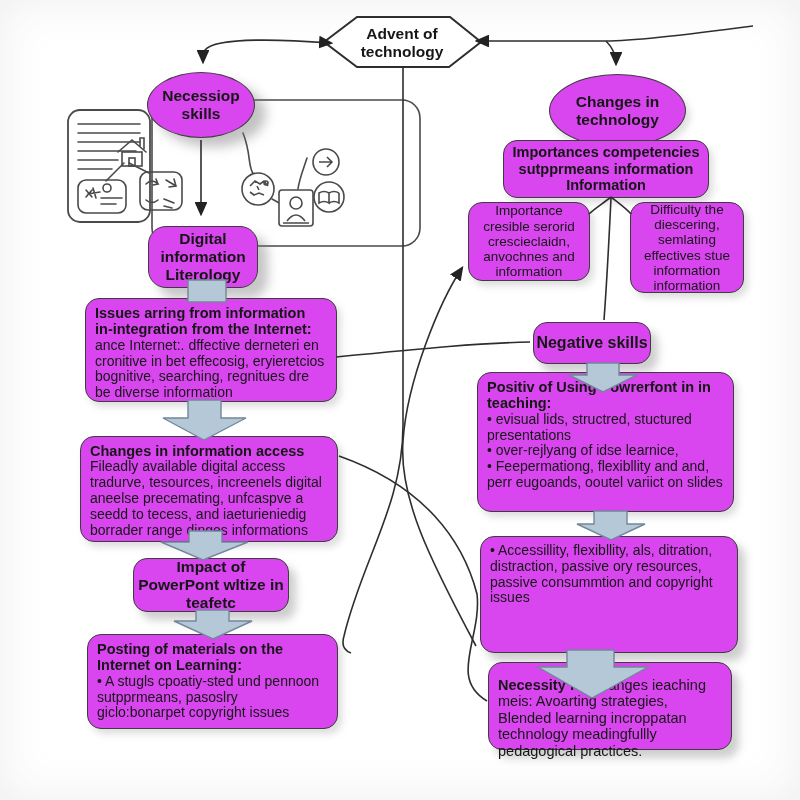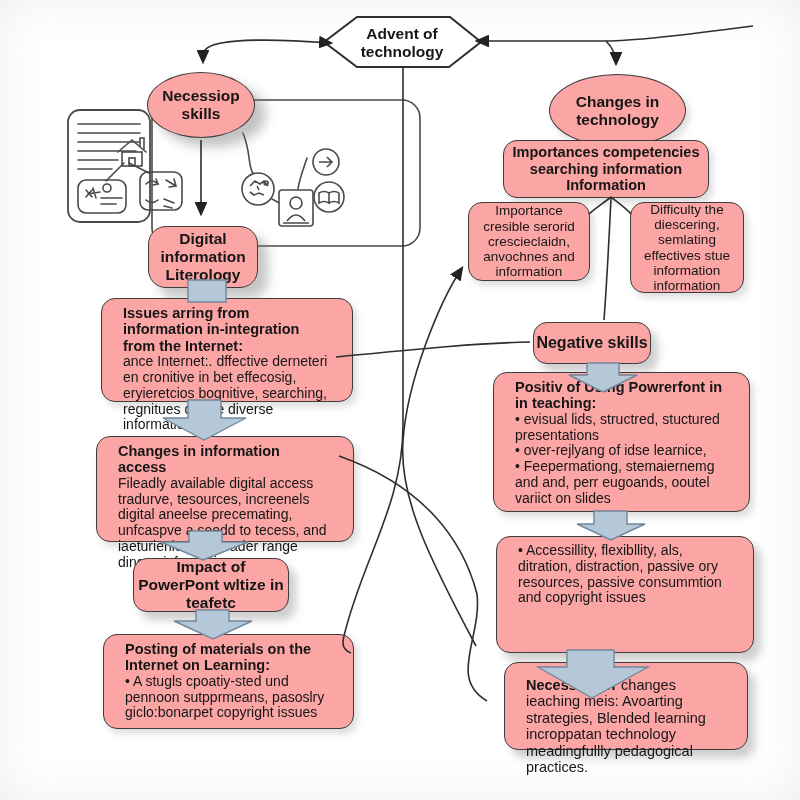--- a/index.html
+++ b/index.html
@@ -1,26 +1,26 @@
 <!DOCTYPE html>
 <html><head>
 <meta charset="utf-8">
 <style>
   html,body{margin:0;padding:0;background:#fff;}
   .canvas{position:relative;width:800px;height:800px;background:#ffffff;overflow:hidden;
           font-family:"Liberation Sans", sans-serif;color:#161616;
           box-shadow:inset 0 0 46px rgba(90,90,90,0.10);}
   svg{position:absolute;left:0;top:0;}
   .lyr{pointer-events:none;}
-  .node{position:absolute;background:#fca5a5;border:1.8px solid #3d3d3d;border-radius:14px;
+  .node{position:absolute;background:#d946ef;border:1.8px solid #3d3d3d;border-radius:14px;
         box-sizing:border-box;box-shadow:7px 8px 9px rgba(125,125,125,0.38);}
   .flat{box-shadow:4px 5px 7px rgba(135,135,135,0.28);}
   .ctr{display:flex;align-items:center;justify-content:center;text-align:center;}
   .ellipse{border-radius:50%;}
-  .pad{padding:6px 21px;margin-left:16px;}
+  .pad{padding:6px 9px;}
   .ttl{font-weight:bold;font-size:14.5px;line-height:1.13;}
   .bdy{font-size:14px;line-height:1.13;}
   .big{font-weight:bold;font-size:15.5px;line-height:1.15;}
   .sm{font-size:13.5px;line-height:1.13;}
   .hexlbl{position:absolute;left:329px;top:20px;width:146px;height:46px;z-index:4;
           font-weight:bold;font-size:15.5px;line-height:1.15;}
   .z2{z-index:2;}
 </style>
 </head>
 <body>
@@ -83,40 +83,40 @@
   <div class="node ctr big z2" style="left:133px;top:558px;width:156px;height:54px;">
     <span>Impact of PowerPont wltize in teafetc</span>
     </div>
 
   <div class="node pad z2 flat" style="left:87px;top:634px;width:251px;height:95px;">
     <div class="ttl">Posting of materials on the Internet on Learning:</div>
     <div class="bdy">• A stugls cpoatiy-sted und pennoon sutpprmeans, pasoslry giclo:bonarpet copyright issues</div>
   </div>
 
   <div class="node ctr z2 flat" style="left:503px;top:140px;width:206px;height:58px;font-weight:bold;font-size:14.5px;line-height:1.15;">
-    <span>Importances competencies searching information Information</span>
+    <span>Importances competencies sutpprmeans information Information</span>
     </div>
 
   <div class="node ctr sm z2 flat" style="left:468px;top:202px;width:122px;height:79px;padding:2px;">
     <span>Importance cresible serorid crescieclaidn, anvochnes and information</span>
     </div>
 
   <div class="node ctr sm z2 flat" style="left:630px;top:202px;width:114px;height:91px;padding:2px;">
     <span>Difficulty the diescering, semlating effectives stue information information</span>
     </div>
 
   <div class="node ctr z2" style="left:533px;top:322px;width:118px;height:42px;font-weight:bold;font-size:16px;">
     <span>Negative skills</span>
     </div>
 
   <div class="node pad z2 flat" style="left:477px;top:372px;width:257px;height:140px;">
     <div class="ttl">Positiv of Using Powrerfont in in teaching:</div>
     <div class="bdy">• evisual lids, structred, stuctured presentations</div>
     <div class="bdy">• over-rejlyang of idse learnice,</div>
-    <div class="bdy">• Feepermationg, stemaiernemg and and, perr eugoands, ooutel variict on slides</div>
+    <div class="bdy">• Feepermationg, flexibllity and and, perr eugoands, ooutel variict on slides</div>
   </div>
 
   <div class="node pad z2" style="left:480px;top:536px;width:258px;height:117px;">
     <div class="bdy">• Accessillity, flexibllity, als, ditration, distraction, passive ory resources, passive consummtion and copyright issues</div>
   </div>
 
   <div class="node pad z2" style="left:488px;top:662px;width:244px;height:88px;padding-top:14px;">
     <div class="bdy" style="font-size:14.5px;"><b>Necessity for </b><span>changes ieaching meis: Avoarting strategies, Blended learning incroppatan technology meadingfullly pedagogical practices.</span></div>
   </div>
 

